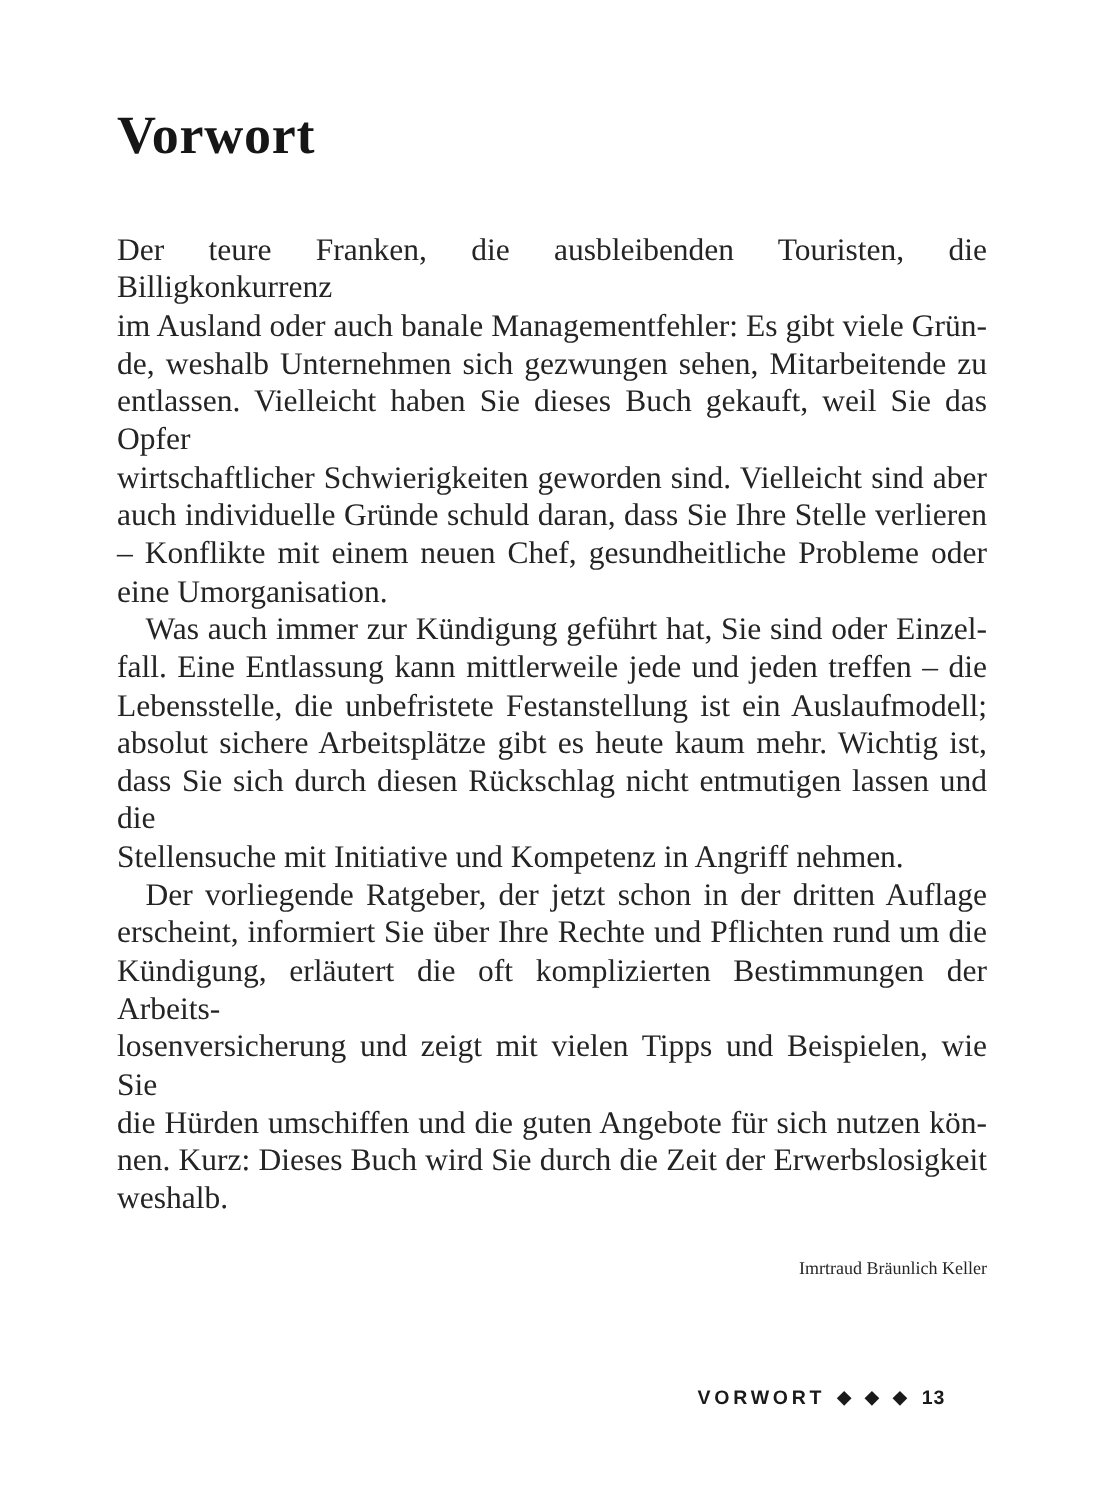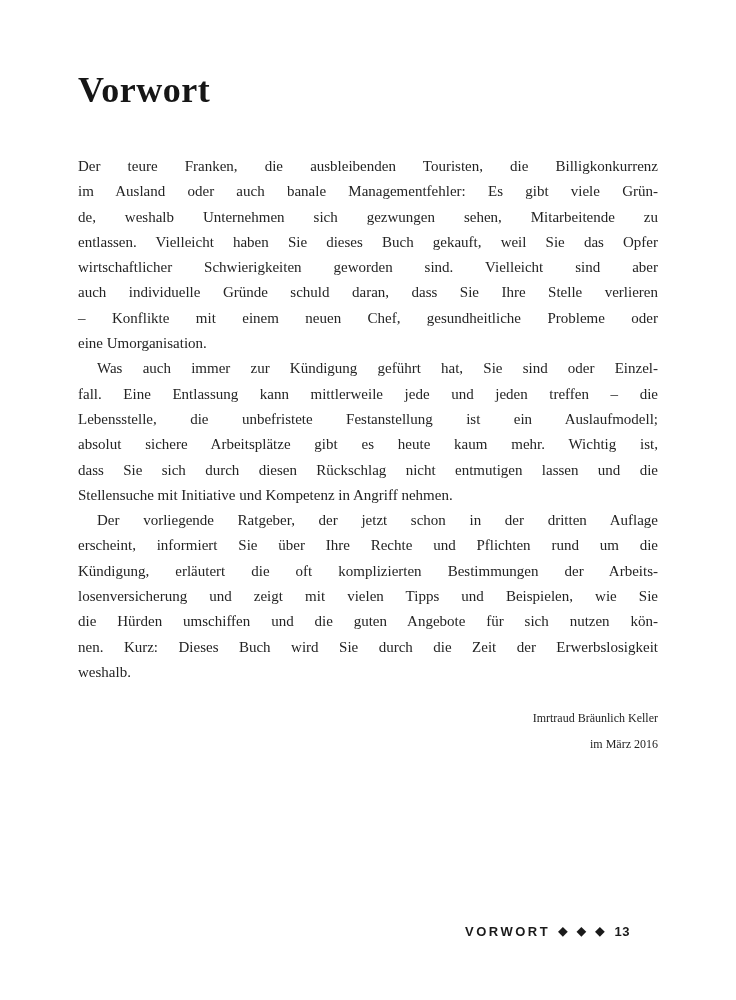--- a/index.html
+++ b/index.html
@@ -25,21 +25,21 @@
   .page-title {
     font-size: 36px;
     font-weight: 700;
     line-height: 1.0;
     letter-spacing: 0.5px;
     color: #161616;
     margin: 0;
   }
   .body-text {
     margin-top: 46px;
-    font-size: 15px;
+    font-size: 21px;
     line-height: 25.3px;
   }
   .para { margin: 0; }
   .line {
     text-align: justify;
     text-align-last: justify;
     white-space: normal;
   }
   .line.last {
     text-align: left;
@@ -117,21 +117,20 @@
         <div class="line">losenversicherung und zeigt mit vielen Tipps und Beispielen, wie Sie</div>
         <div class="line">die Hürden umschiffen und die guten Angebote für sich nutzen kön-</div>
         <div class="line">nen. Kurz: Dieses Buch wird Sie durch die Zeit der Erwerbslosigkeit</div>
         <div class="line last">weshalb.</div>
       </div>
 
     </div>
 
     <div class="signature">
       <div>Imrtraud Bräunlich Keller</div>
-      <div>im März 2016</div>
     </div>
 
   </div>
 
   <div class="footer">
     <span class="section-label">VORWORT</span>
     <span class="diamonds">◆ ◆ ◆</span>
     <span class="pagenum">13</span>
   </div>
 </div>

